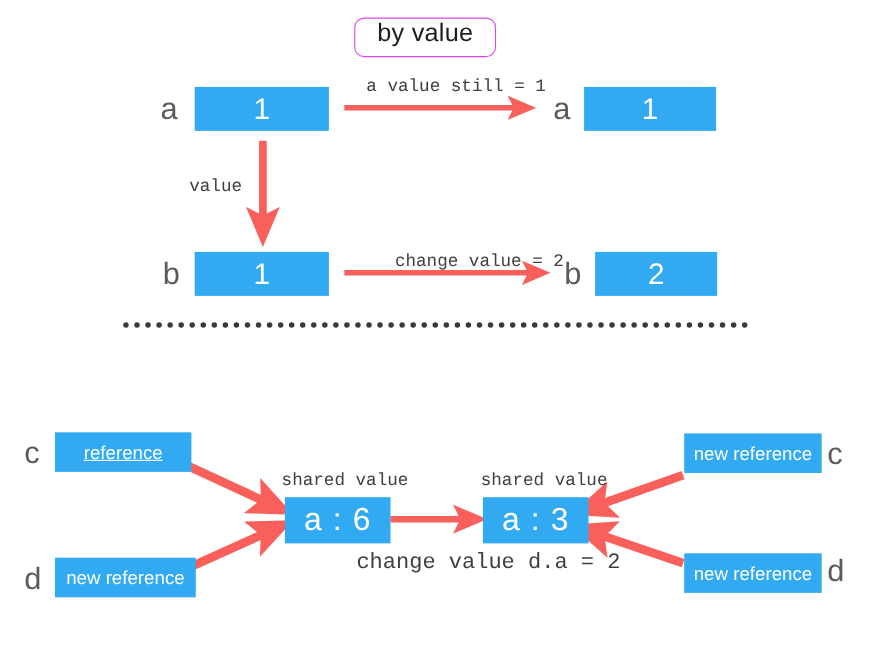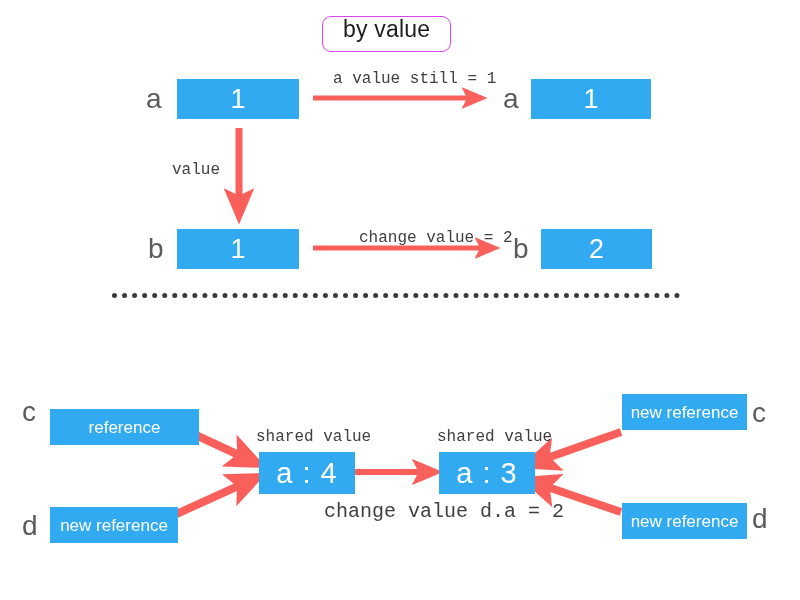--- a/index.html
+++ b/index.html
@@ -131,29 +131,29 @@
 
   <div class="abs var-label" style="left:513px; top:235px;">b</div>
 
   <div class="abs box num" style="left:541px; top:229px; width:111px; height:40px;">2</div>
 
   <div class="abs dots" style="left:112px; top:293px; width:568px;"></div>
 
 
   <div class="abs var-label" style="left:22px; top:398px;">c</div>
 
-  <div class="abs box ref" style="left:50px; top:409px; width:149px; height:36px;">reference</div>
+  <div class="abs box ref" style="left:50px; top:393px; width:124px; height:36px;text-decoration:underline;">reference</div>
 
   <div class="abs var-label" style="left:22px; top:512px;">d</div>
 
   <div class="abs box ref" style="left:50px; top:507px; width:128px; height:36px;">new reference</div>
 
   <div class="abs note" style="left:256px; top:429px;">shared value</div>
 
-  <div class="abs box kv" style="left:259px; top:452px; width:96px; height:42px;">a : 4</div>
+  <div class="abs box kv" style="left:259px; top:452px; width:96px; height:42px;">a : 6</div>
 
   <div class="abs note small" style="left:324px; top:502px;">change value d.a = 2</div>
 
   <div class="abs note" style="left:437px; top:429px;">shared value</div>
 
   <div class="abs box kv" style="left:439px; top:452px; width:96px; height:42px;">a : 3</div>
 
   <div class="abs box ref" style="left:622px; top:394px; width:125px; height:36px;">new reference</div>
 
   <div class="abs var-label" style="left:752px; top:399px;">c</div>

